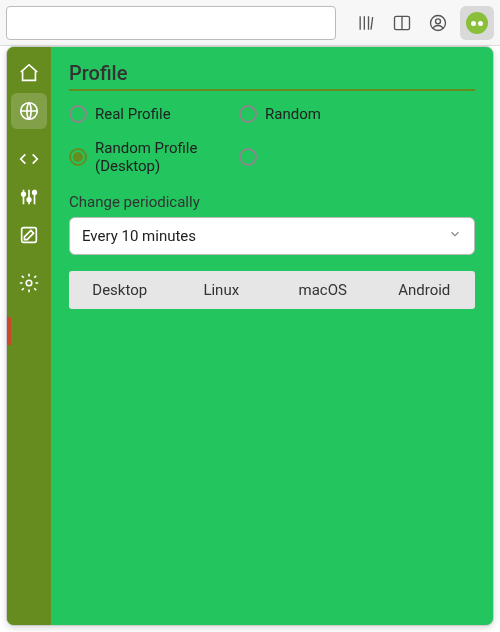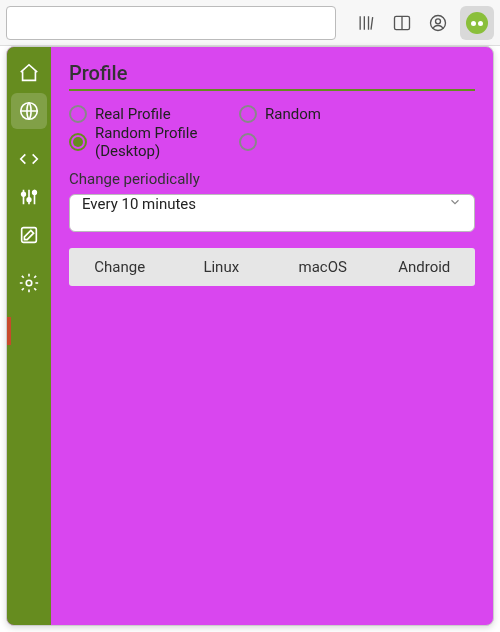--- a/index.html
+++ b/index.html
@@ -60,21 +60,21 @@
 
   
   .popup {
     position:absolute;
     top:46px; left:6px; right:6px; bottom:6px;
     display:flex;
     border:1px solid #ccc;
     border-radius:8px;
     overflow:hidden;
     box-shadow:0 2px 6px rgba(0,0,0,0.15);
-    background:#d946ef;
+    background:#22c55e;
   }
   .popup::before {
     content:"";
     position:absolute;
     top:-9px; right:16px;
     width:0; height:0;
     border-left:9px solid transparent;
     border-right:9px solid transparent;
     border-bottom:9px solid #ccc;
   }
@@ -116,22 +116,22 @@
     font-weight:500;
     color:#333;
   }
   .title-rule {
     height:2px; background:#668c1f;
     margin-bottom:14px;
   }
   .radio-grid {
     display:grid;
     grid-template-columns: 170px 1fr;
-    row-gap:1px;
-    margin-bottom:10px;
+    row-gap:16px;
+    margin-bottom:18px;
   }
   .radio-opt {
     display:flex; align-items:center; gap:8px;
     cursor:pointer;
   }
   .radio-circle {
     width:18px; height:18px; border-radius:50%;
     border:2px solid #888;
     display:flex; align-items:center; justify-content:center;
     flex-shrink:0;
@@ -144,21 +144,21 @@
   }
   .field-label {
     margin-bottom:6px;
     color:#333;
   }
   .select {
     width:100%;
     height:38px;
     border:1px solid #bbb;
     border-radius:6px;
-    display:flex; 
+    display:flex; align-items:center;
     padding:0 12px;
     justify-content:space-between;
     cursor:pointer;
     background:#fff;
     margin-bottom:16px;
   }
   .select .chev { color:#888; }
   .os-tabs {
     display:flex;
     background:#e6e6e6;
@@ -274,19 +274,19 @@
     <div class="select">
       <span>Every 10 minutes</span>
       <span class="chev">
         <svg width="14" height="14" viewBox="0 0 24 24" fill="none" stroke="currentColor" stroke-width="2">
             <path d="M6 9l6 6 6-6"></path>
           </svg>
       </span>
     </div>
 
     <div class="os-tabs">
-      <div class="os-tab">Change</div>
+      <div class="os-tab">Desktop</div>
       <div class="os-tab">Linux</div>
       <div class="os-tab">macOS</div>
       <div class="os-tab">Android</div>
     </div>
   </div>
 </div>
 
 </body></html>

